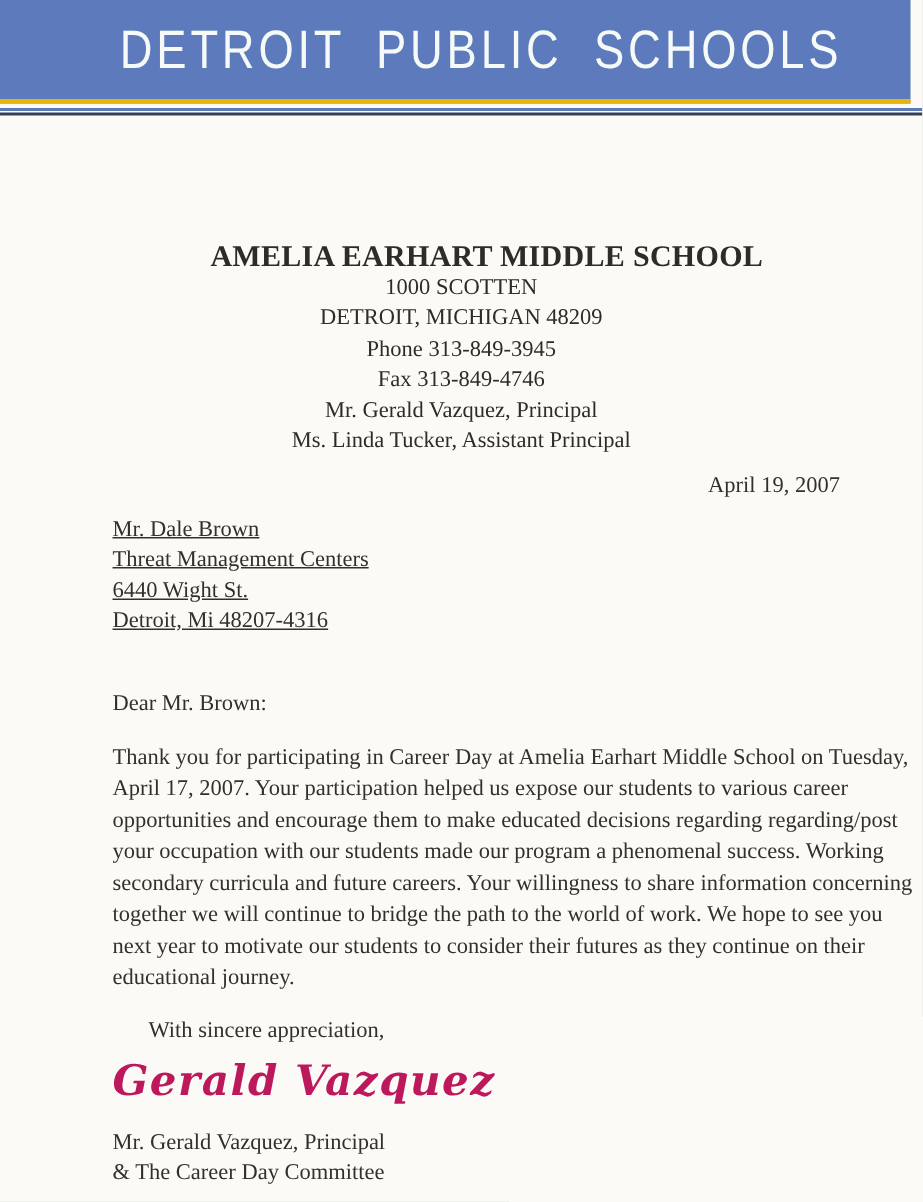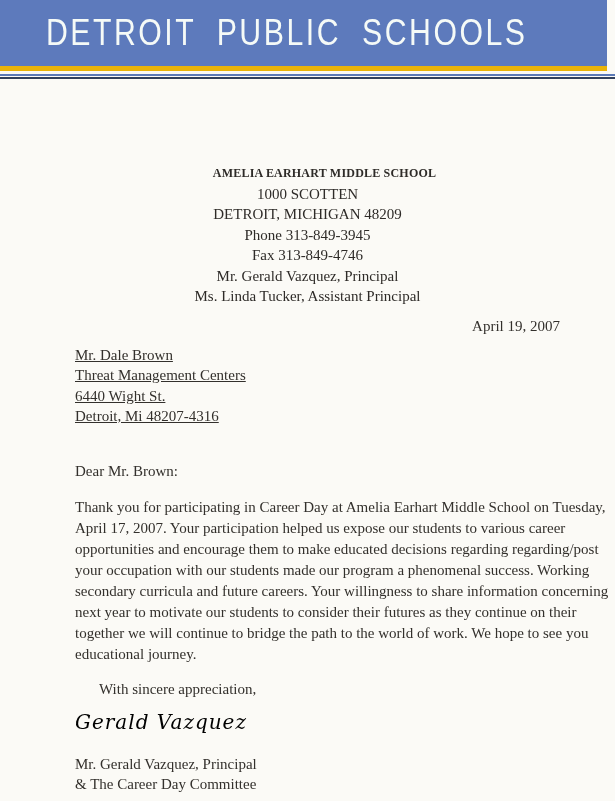--- a/index.html
+++ b/index.html
@@ -15,24 +15,24 @@
     background: #fbfaf6;
     overflow: hidden;
     font-family: "Liberation Serif", serif;
     color: #37332f;
   }
   
   .banner {
     width: 607px;
     height: 66px;
     background: #5d7abc;
-    border-bottom: 5px solid #eab308;
+    border-bottom: 3px solid #eab308;
     display: flex;
     align-items: center;
-    justify-content: flex-start;
+    justify-content: flex-end;
   }
   .banner-title {
     font-family: "Liberation Sans", sans-serif;
     font-weight: 400;
     font-size: 36px;
     color: #f5faf7;
     letter-spacing: 3px;
     word-spacing: 12px;
     transform: scaleX(0.84);
     white-space: nowrap;
@@ -53,21 +53,21 @@
   
   .letterhead {
     margin-top: 84px;
     text-align: center;
     font-size: 15px;
     line-height: 20.5px;
     color: #2e2b28;
   }
   .letterhead .school {
     font-weight: bold;
-    font-size: 12px;
+    font-size: 20px;
     letter-spacing: 0.2px;
     margin-left: 34px;
   }
   
   .content {
     margin-left: 75px;
     margin-right: 55px;
     font-size: 15px;
     line-height: 21px;
     color: #33302c;
@@ -75,23 +75,24 @@
   .date-line { margin-top: 9px; text-align: right; }
   .recipient { margin-top: 8px; line-height: 20.5px; text-decoration: underline; }
   .salutation { margin-top: 34px; }
   .body-block { margin-top: 15px; }
   .body-block div { white-space: nowrap; }
   .closing { margin-top: 14px; margin-left: 24px; }
   .signature {
     margin-top: 12px;
     font-family: "DejaVu Serif", cursive;
     font-style: italic;
-    font-size: 20px;
+    font-size: 28px;
     letter-spacing: 1px;
-    color: #000000;
+    color: #be185d;
+    font-weight: bold;
   }
   .signoff { margin-top: 21px; line-height: 20px; }
 </style>
 </head>
 <body>
 
 <div class="page">
 
   <header class="banner">
     <span class="banner-title">DETROIT PUBLIC SCHOOLS</span>
@@ -121,22 +122,22 @@
     </section>
 
     <div class="salutation">Dear Mr. Brown:</div>
 
     <section class="body-block">
       <div>Thank you for participating in Career Day at Amelia Earhart Middle School on Tuesday,</div>
       <div>April 17, 2007. Your participation helped us expose our students to various career</div>
       <div>opportunities and encourage them to make educated decisions regarding regarding/post</div>
       <div>your occupation with our students made our program a phenomenal success. Working</div>
       <div>secondary curricula and future careers. Your willingness to share information concerning</div>
+      <div>together we will continue to bridge the path to the world of work. We hope to see you</div>
       <div>next year to motivate our students to consider their futures as they continue on their</div>
-      <div>together we will continue to bridge the path to the world of work. We hope to see you</div>
       <div>educational journey.</div>
     </section>
 
     <div class="closing">With sincere appreciation,</div>
 
     <div class="signature">Gerald Vazquez</div>
 
     <section class="signoff">
       <div>Mr. Gerald Vazquez, Principal</div>
       <div>&amp; The Career Day Committee</div>

